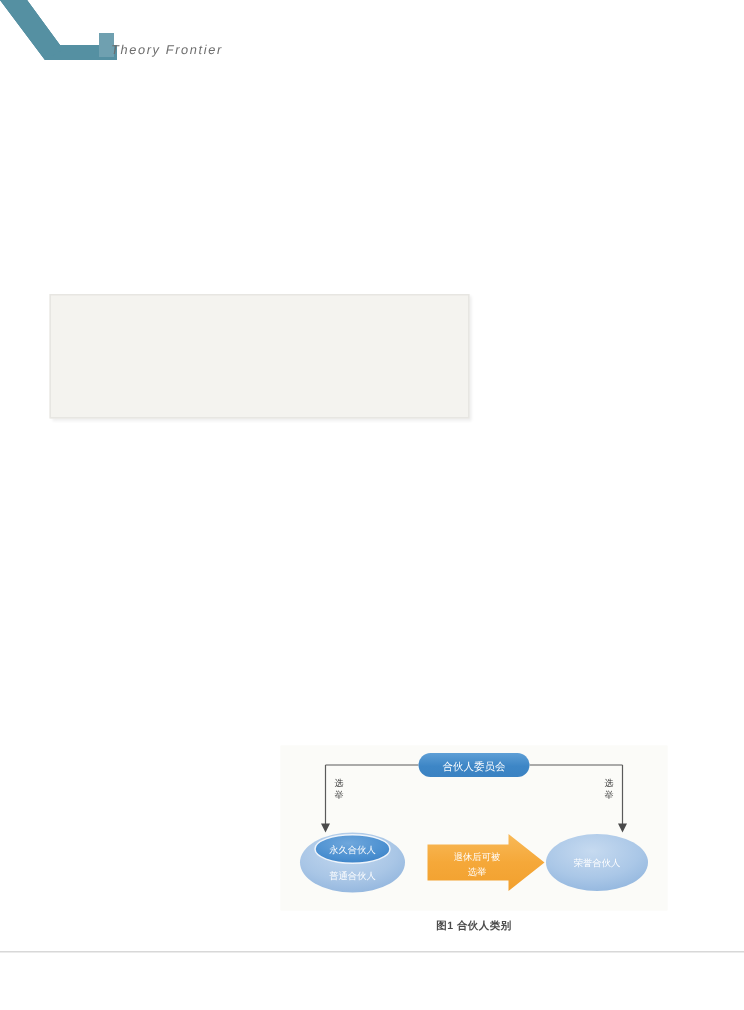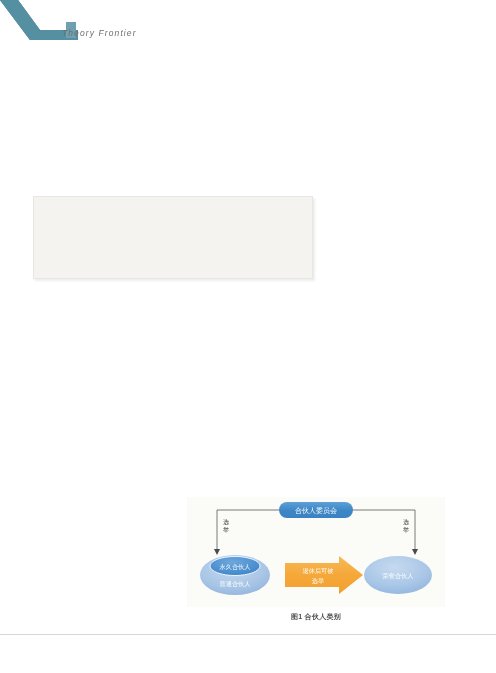--- a/index.html
+++ b/index.html
@@ -33,21 +33,21 @@
   #header-tee {
     position: absolute;
     left: 66px;
     top: 22px;
     width: 10px;
     height: 16px;
     background: #6fa0b0;
   }
   #header-title {
     position: absolute;
-    left: 62px;
+    left: 74px;
     top: 28px;
     font-family: "Liberation Sans", sans-serif;
     font-style: italic;
     font-size: 8.5px;
     letter-spacing: 1.1px;
     color: #6d6d6d;
     white-space: nowrap;
   }
 
   

